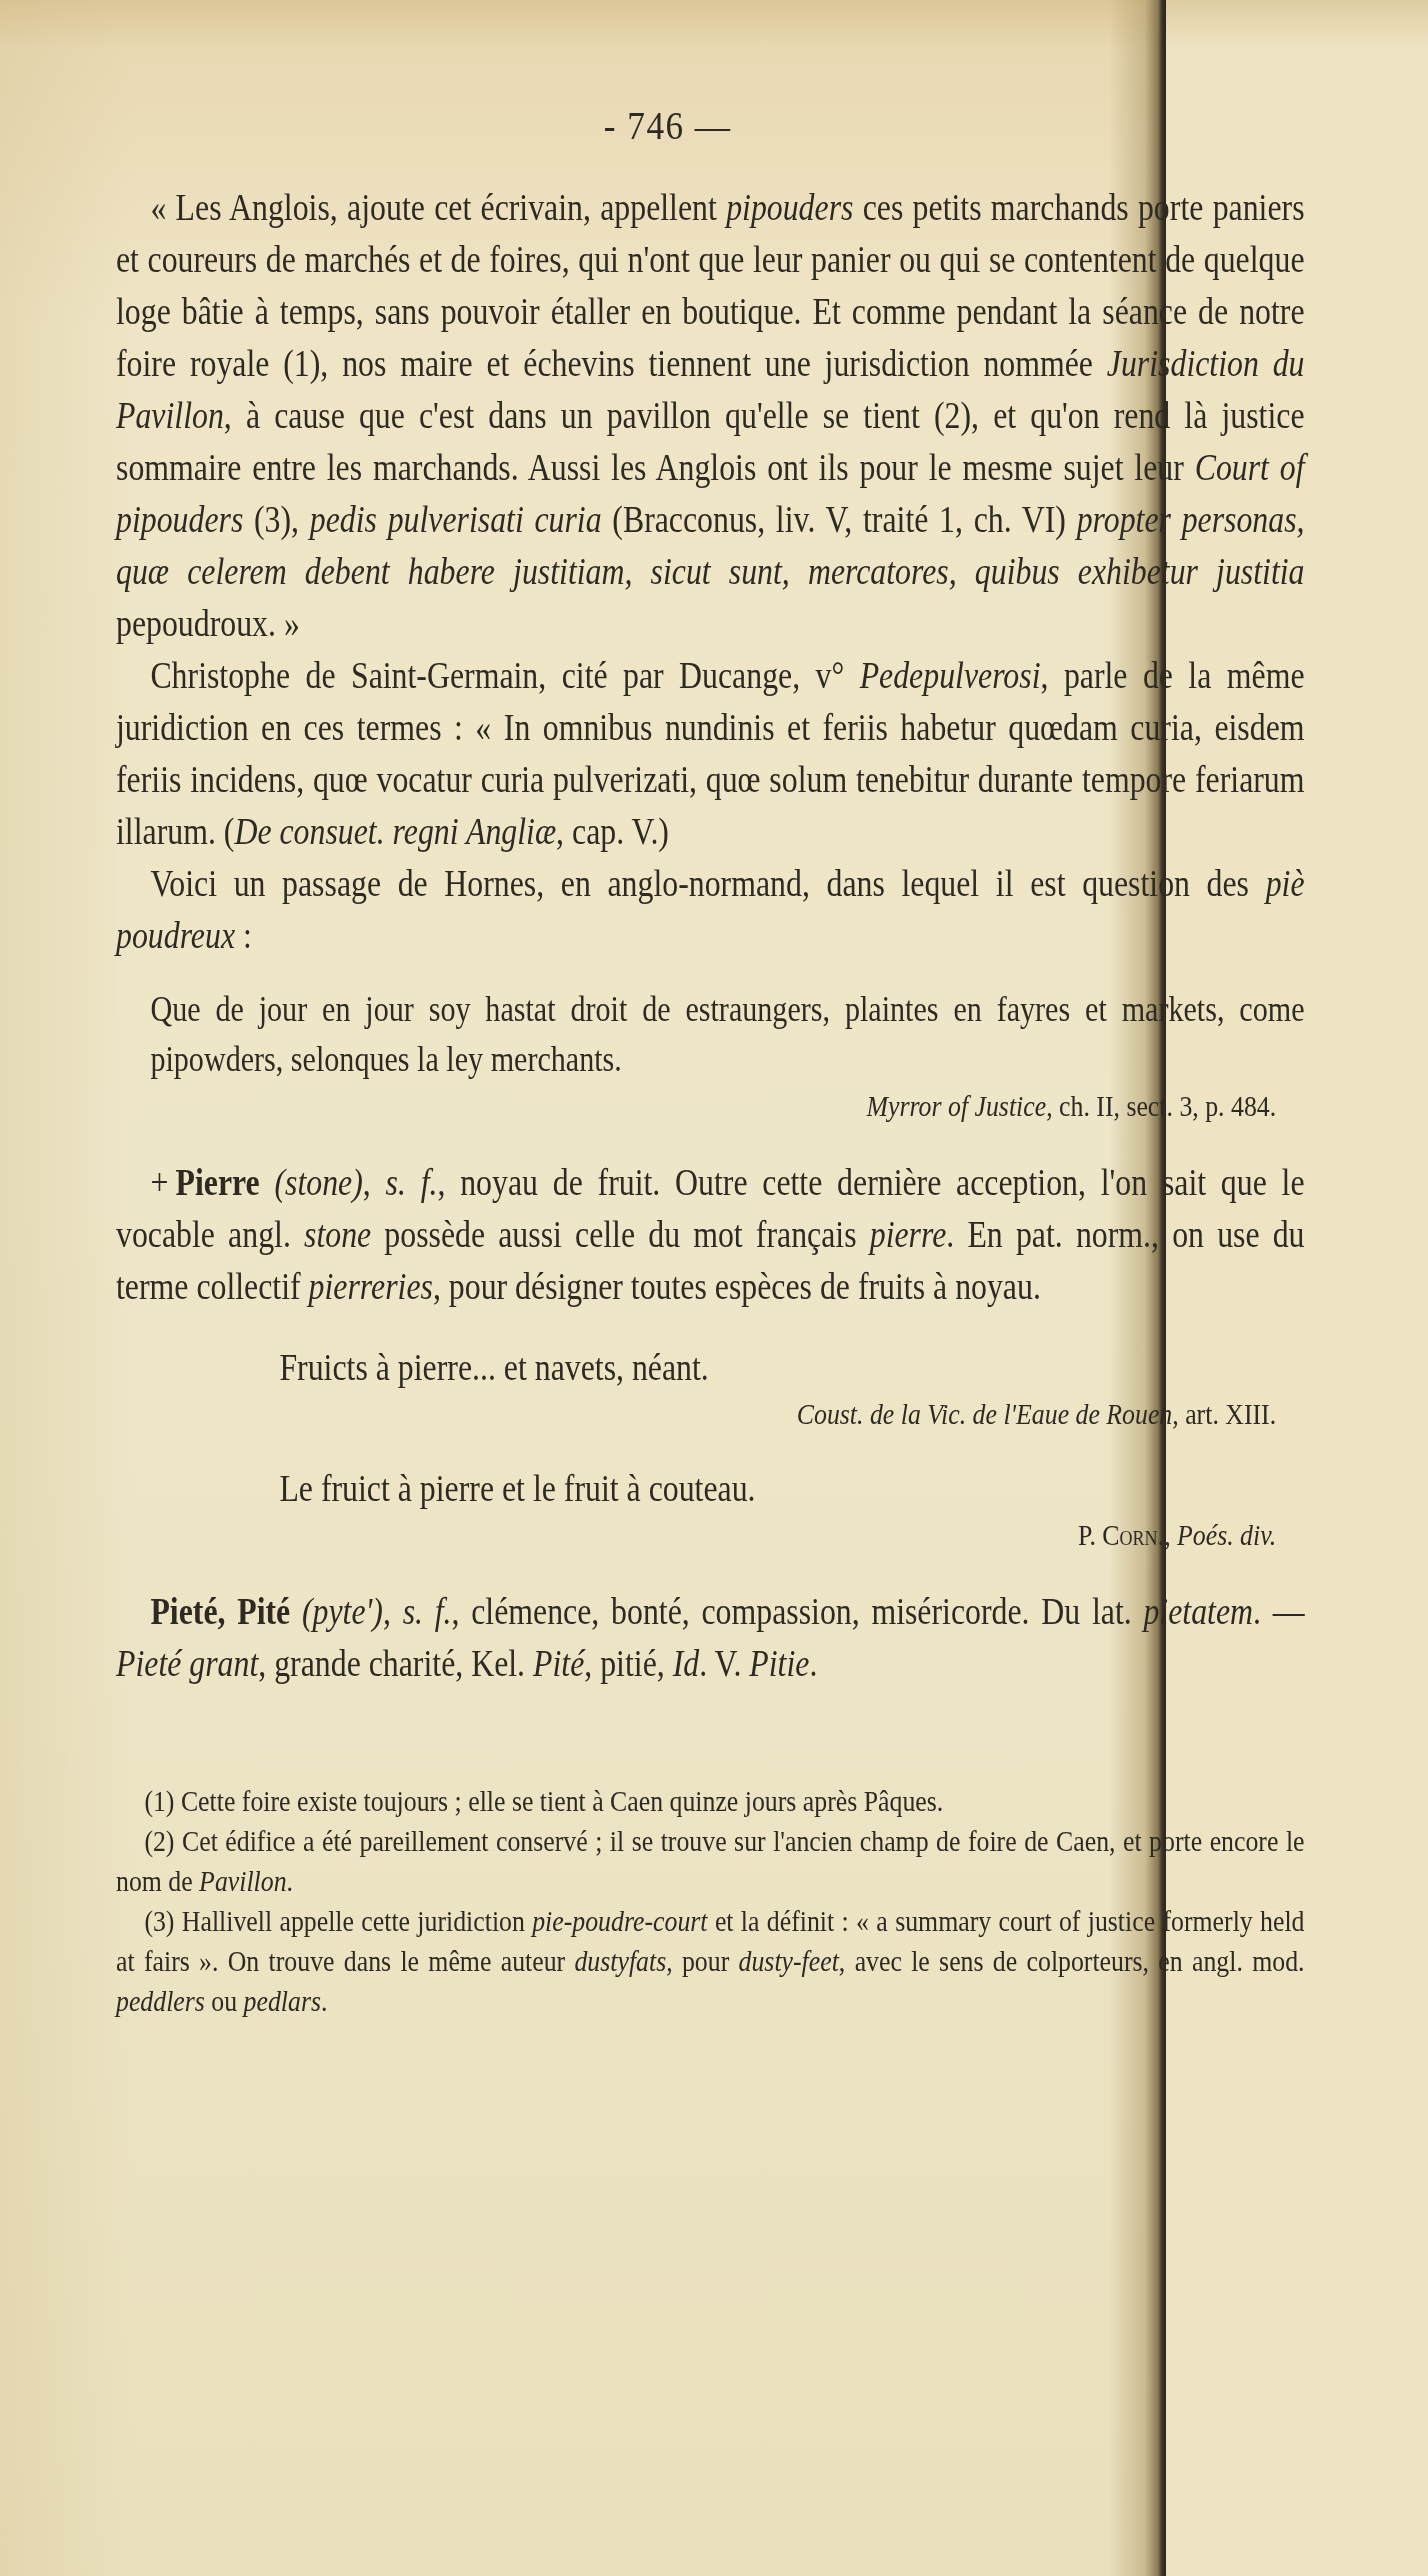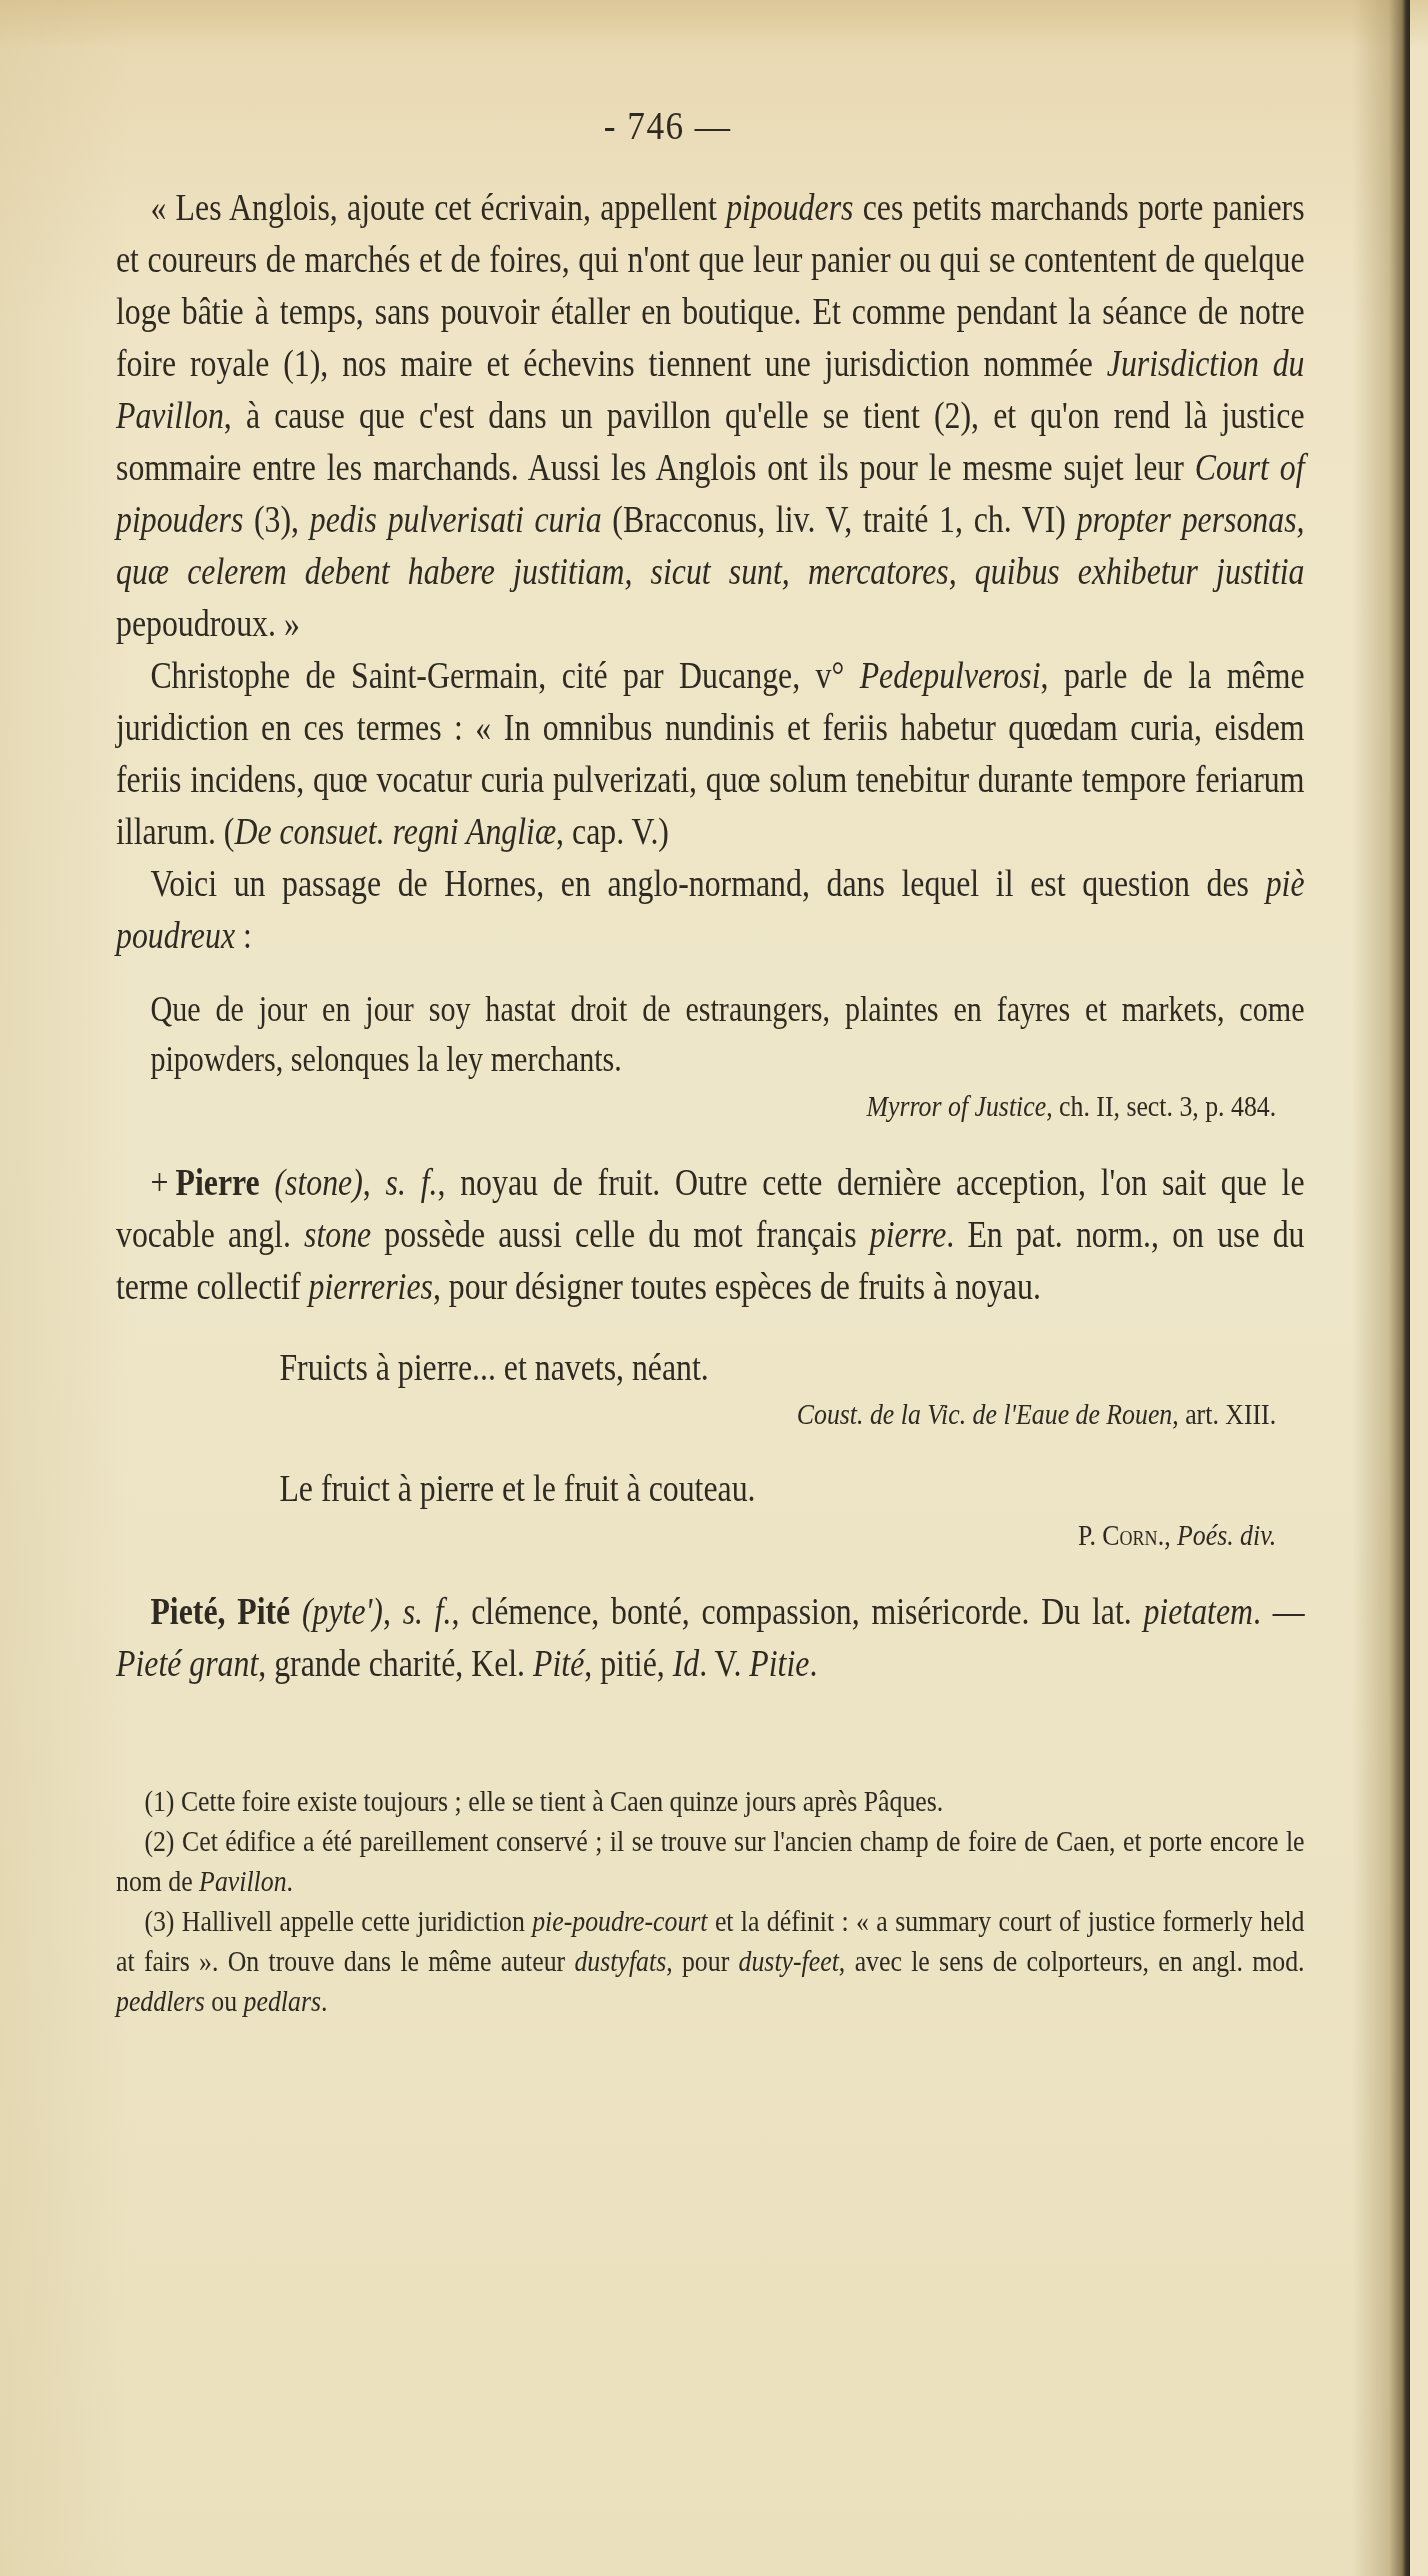--- a/index.html
+++ b/index.html
@@ -4,21 +4,21 @@
   <style>
     html, body { margin: 0; padding: 0; }
     body {
       width: 1429px; height: 2576px; overflow: hidden;
       background: #eee4c4;
       font-family: "DejaVu Serif", "Liberation Serif", serif;
       color: #2e2a22;
       position: relative;
     }
     .page {
-      position: absolute; left: 0; top: 0; width: 1410px; height: 2576px;
+      position: absolute; left: 0; top: 0; width: 1166px; height: 2576px;
       background:
         linear-gradient(90deg, rgba(214,196,150,0.35) 0px, rgba(240,232,200,0) 132px),
         linear-gradient(180deg, #e8d7b0 0px, #efe5c6 330px, #eee6c8 1156px, #ece3c3 1981px, #eae0bd 2576px);
     }
     .edge-right {
       position: absolute; right: 0; top: 0; width: 58px; height: 2576px;
       background: linear-gradient(90deg, rgba(200,182,130,0) 0px, rgba(175,155,105,0.55) 37px, #8a7a55 50px, #3c3528 54px, #2a251c 58px);
     }
     .edge-top {
       position: absolute; left: 0; top: 0; width: 1429px; height: 50px;

